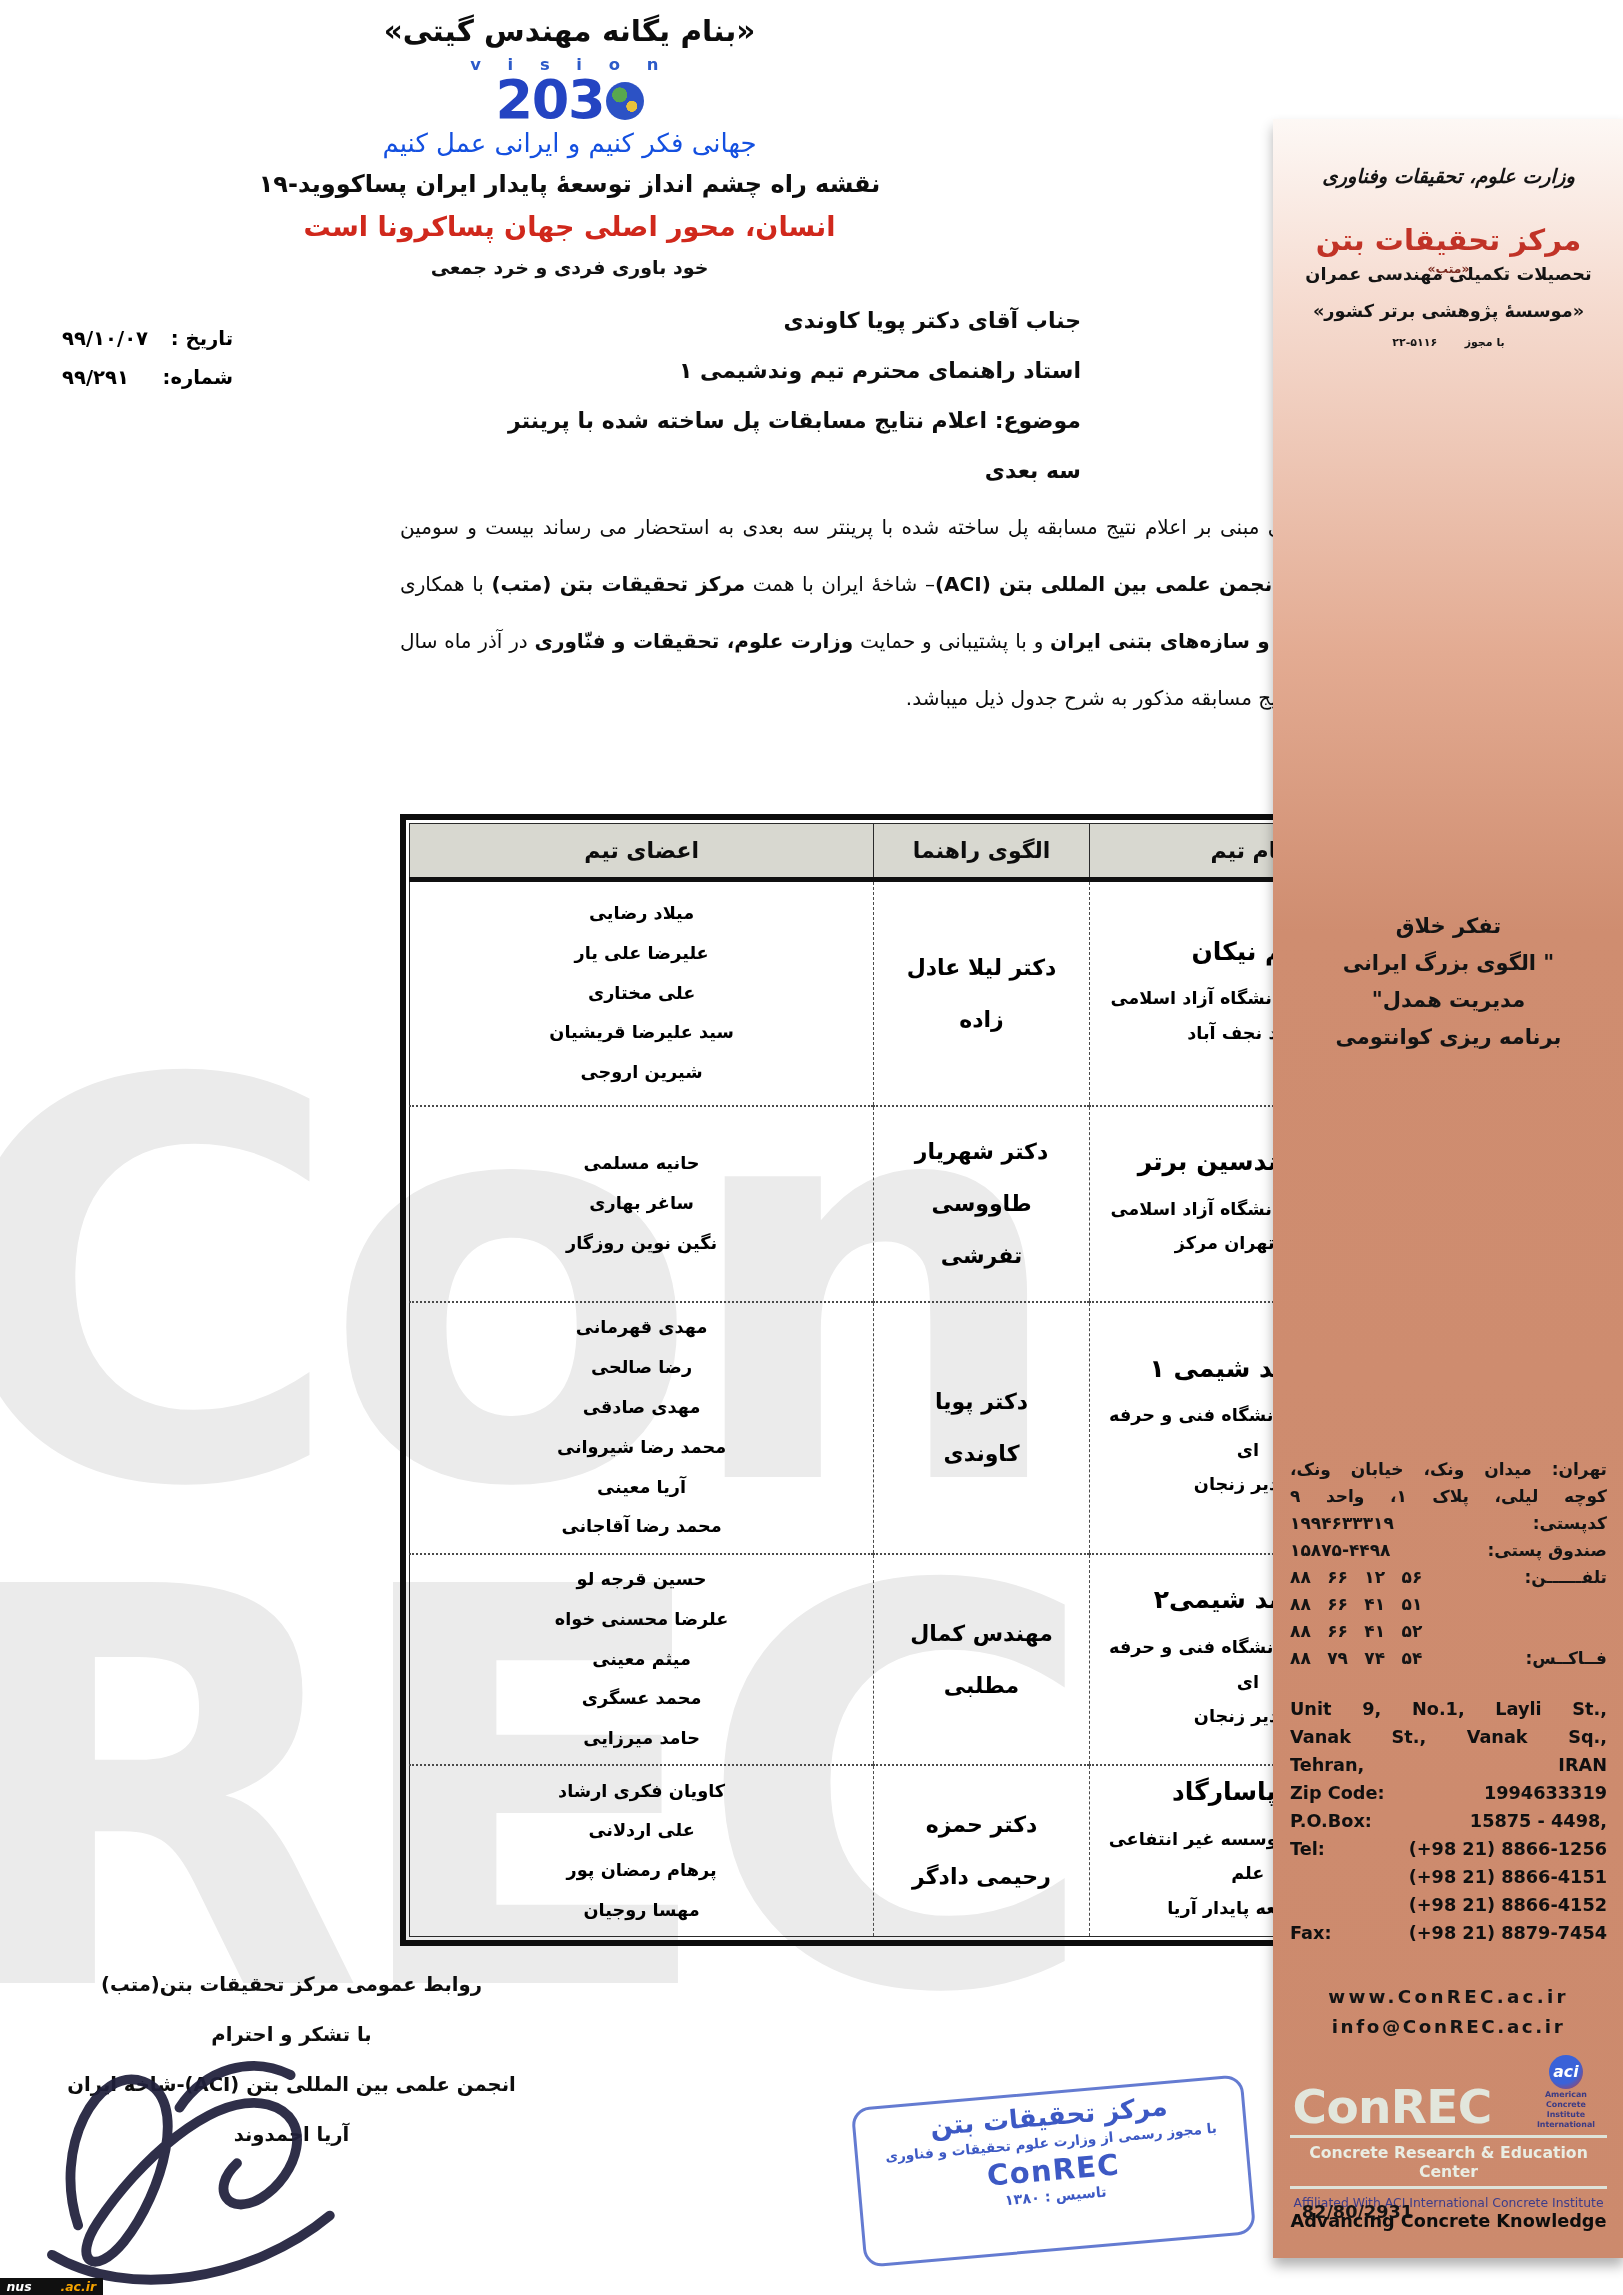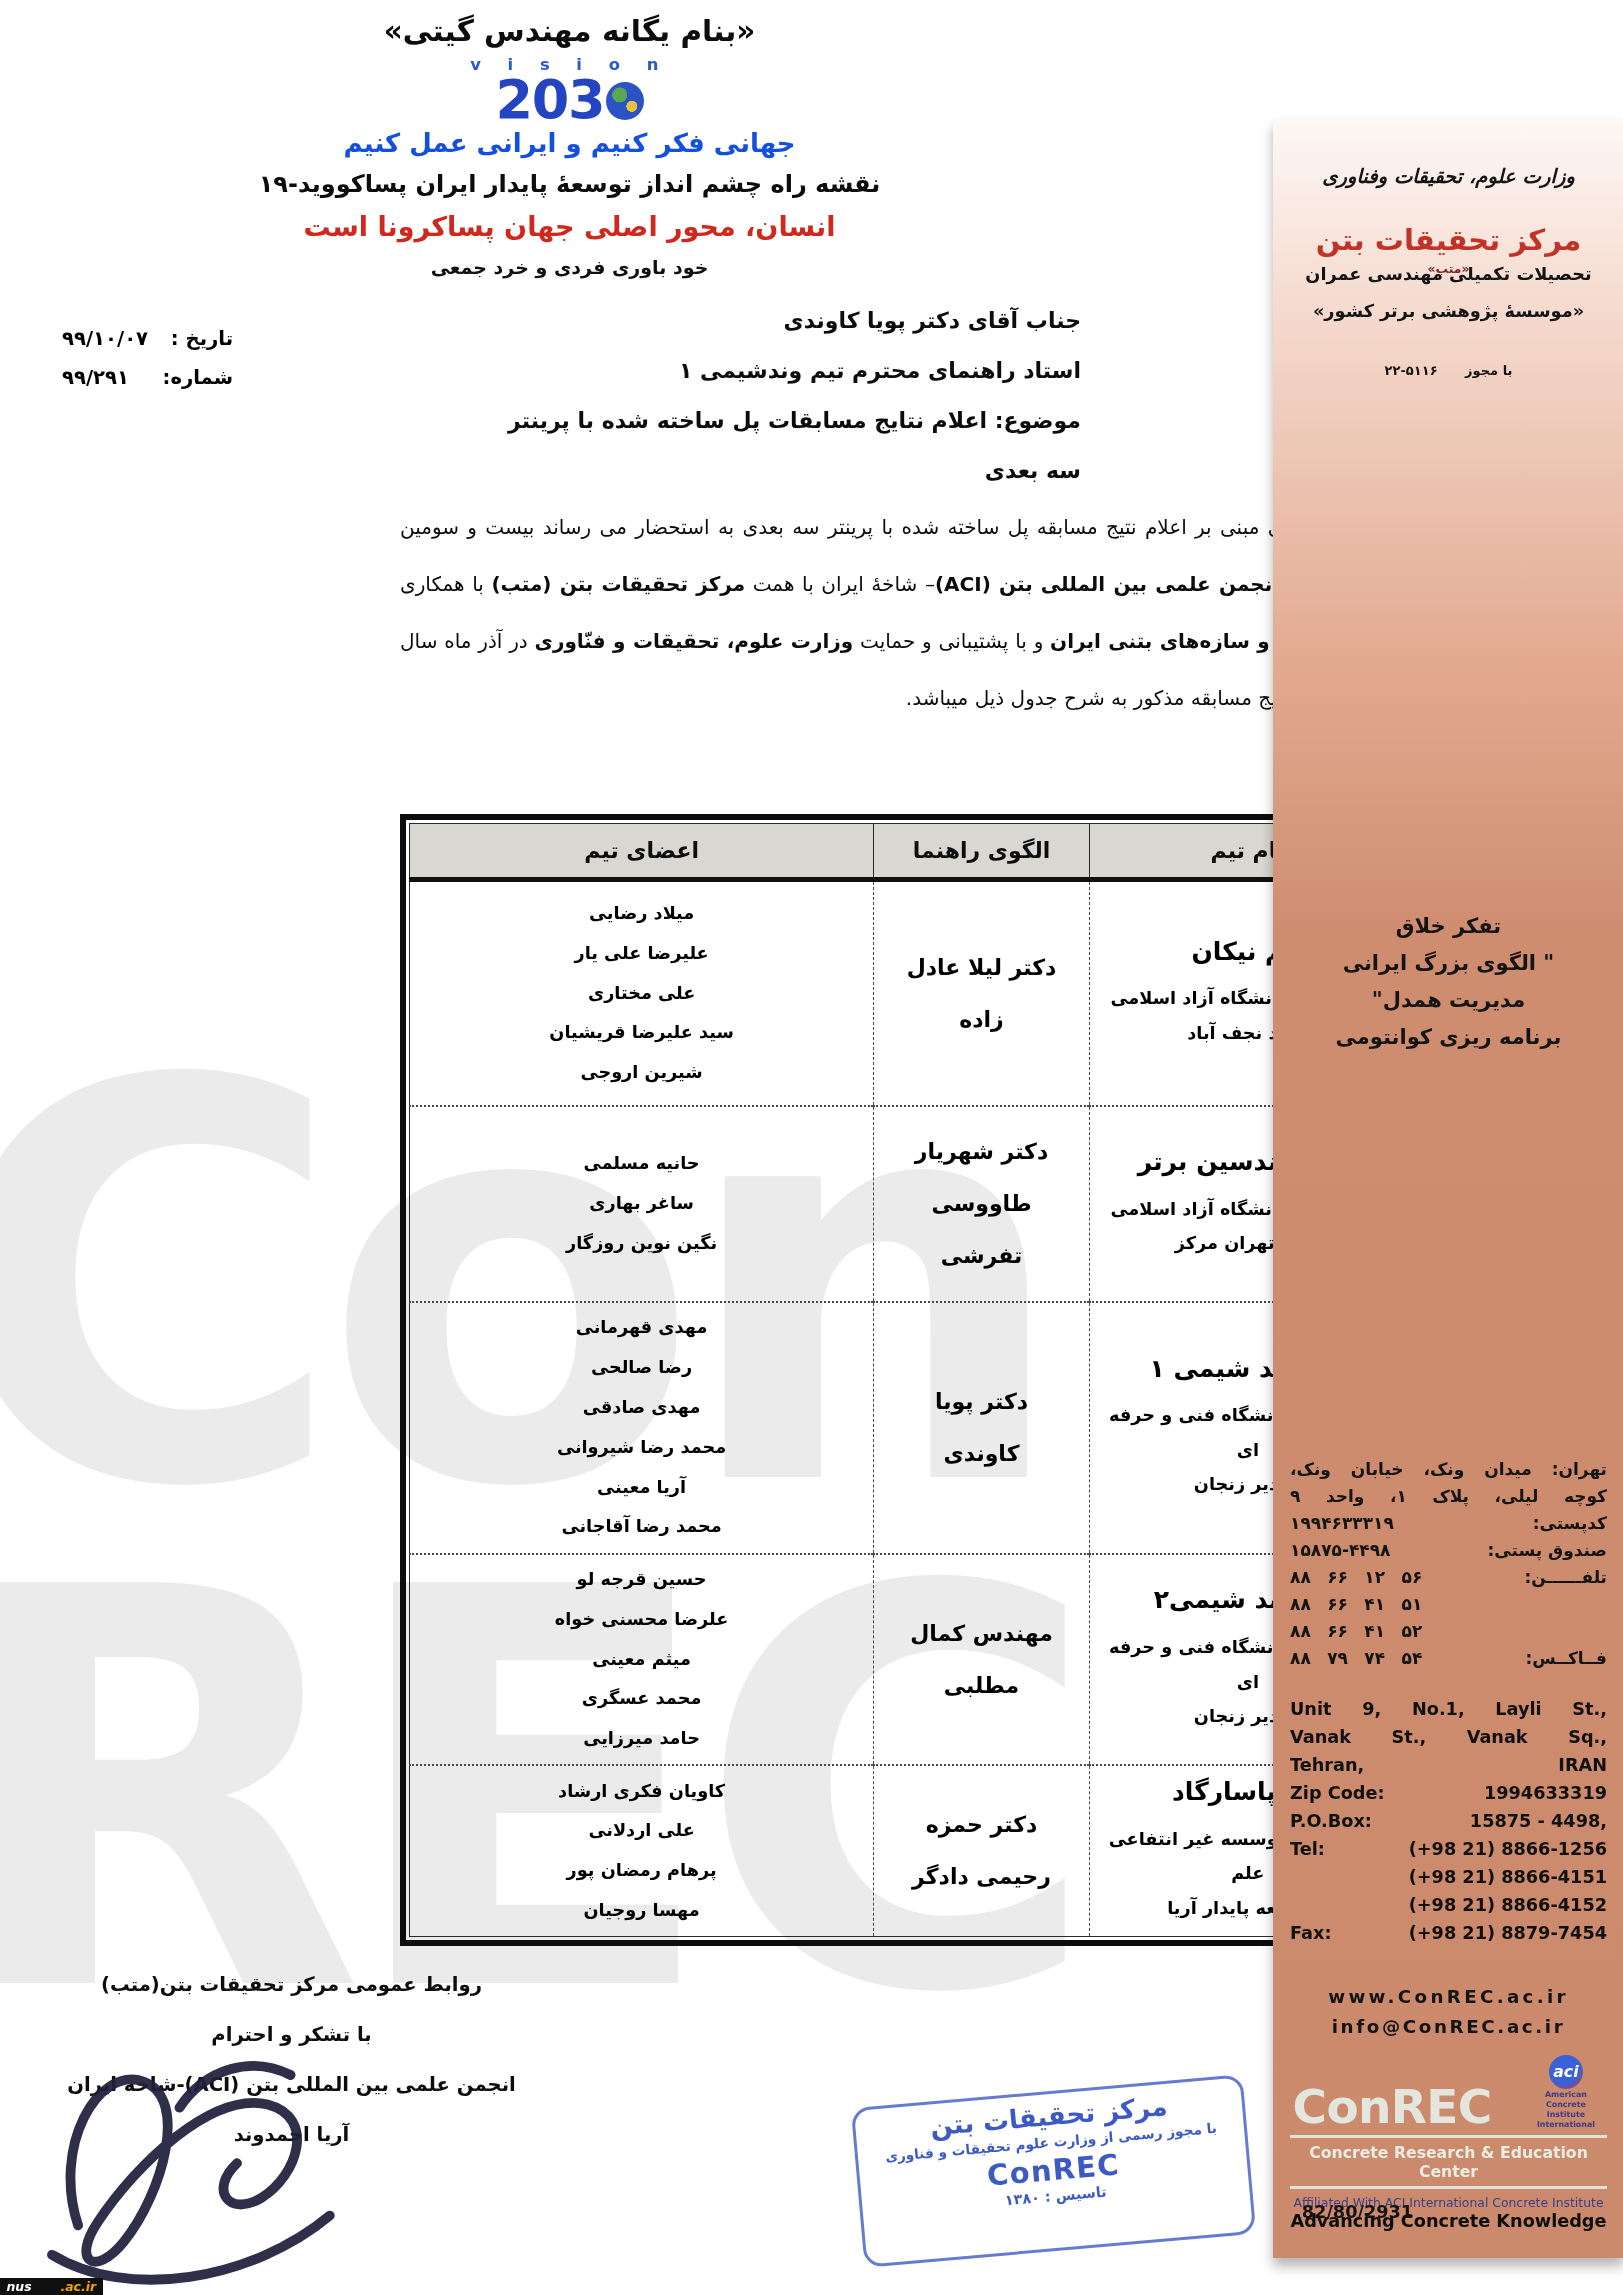--- a/index.html
+++ b/index.html
@@ -19,21 +19,21 @@
   .bismillah { font-size:29.5px; font-weight:bold; color:#0d0d0d; }
   .vision-word { margin-top:6.5px; font-size:16.4px; font-weight:bold; color:#2c5ac9; letter-spacing:10.5px; direction:ltr; }
   .vision-year { font-size:54px; font-weight:900; color:#2444c2; line-height:.95; direction:ltr; letter-spacing:-1.3px; }
   .globe {
     display:inline-block; width:38px; height:38px; border-radius:50%; vertical-align:-2.6px; margin-left:1.3px;
     background-image:
       radial-gradient(circle at 68% 64%, #e8c23a 0 15%, rgba(0,0,0,0) 16%),
       radial-gradient(circle at 36% 34%, #58a84e 0 21%, rgba(0,0,0,0) 22%),
       radial-gradient(circle, #2c52c5 0 100%);
   }
-  .slogan-blue { margin-top:2.6px; font-size:26px; font-weight:700; color:#1450e0; }
+  .slogan-blue { margin-top:2.6px; font-size:26px; font-weight:400; color:#1450e0; }
   .roadmap-line { margin-top:11.8px; font-size:24px; font-weight:bold; color:#0d0d0d; }
   .red-line { margin-top:13px; font-size:27px; font-weight:900; color:#d0281c; }
   .sub-line { margin-top:14.4px; font-size:19px; font-weight:bold; color:#111; }
   
   .meta-block { position:absolute; left:62px; top:327px; width:171px; z-index:1; font-size:19.6px; font-weight:bold; }
   .meta-row { display:flex; justify-content:space-between; align-items:baseline; margin-bottom:15.7px; }
   .ltr { direction:ltr; unicode-bidi:isolate; }
   
   .recipient { position:absolute; right:543px; top:296px; width:589px; text-align:right; z-index:1;
     font-size:22px; font-weight:bold; line-height:50px; color:#0d0d0d; }
@@ -88,21 +88,21 @@
     position:absolute; left:1273px; top:119px; width:351px; height:2139px; z-index:2;
     background:linear-gradient(180deg,#fdf8f5 0%,#f6ddd2 8%,#e3ab92 25%,#cf8d70 38%,#cc8a6d 100%);
     box-shadow:0 7.9px 11.8px rgba(0,0,0,.3);
   }
   .sb { position:absolute; left:17px; right:17px; text-align:center; color:#141414; }
   .sb-ministry { top:46px; font-size:19.6px; font-weight:bold; font-style:italic; }
   .sb-org { top:104px; font-size:29px; font-weight:900; color:#c13327; }
   .sb-org .tag { font-size:12.4px; color:#7a2a20; vertical-align:super; font-weight:bold; }
   .sb-grad { top:145px; font-size:17.7px; font-weight:bold; }
   .sb-inst { top:182px; font-size:17.7px; font-weight:bold; }
-  .sb-lic { top:217px; font-size:13px; font-weight:bold;margin-top:27px; }
+  .sb-lic { top:217px; font-size:11px; font-weight:bold; }
   .sb-lic .gap { display:inline-block; width:27.5px; }
   .sb-motto { top:789px; font-size:21px; font-weight:bold; line-height:37px; }
   .sb-fa-addr { top:1337px; font-size:17px; font-weight:bold; line-height:27px; }
   .srow { display:flex; justify-content:space-between; align-items:baseline; }
   .srow.right { justify-content:flex-end; }
   [data-justify] { display:flex; justify-content:space-between; }
   .sb-fa-addr .num { direction:ltr; unicode-bidi:isolate; word-spacing:10.5px; }
   .sb-en-addr { top:1576px; direction:ltr; font-size:17.7px; font-weight:bold; line-height:28px; color:#101010; }
   .sb-web { top:1867px; direction:ltr; font-size:18.3px; font-weight:900; letter-spacing:3.3px; }
   .sb-email { top:1897px; direction:ltr; font-size:18.3px; font-weight:900; letter-spacing:2.6px; }

